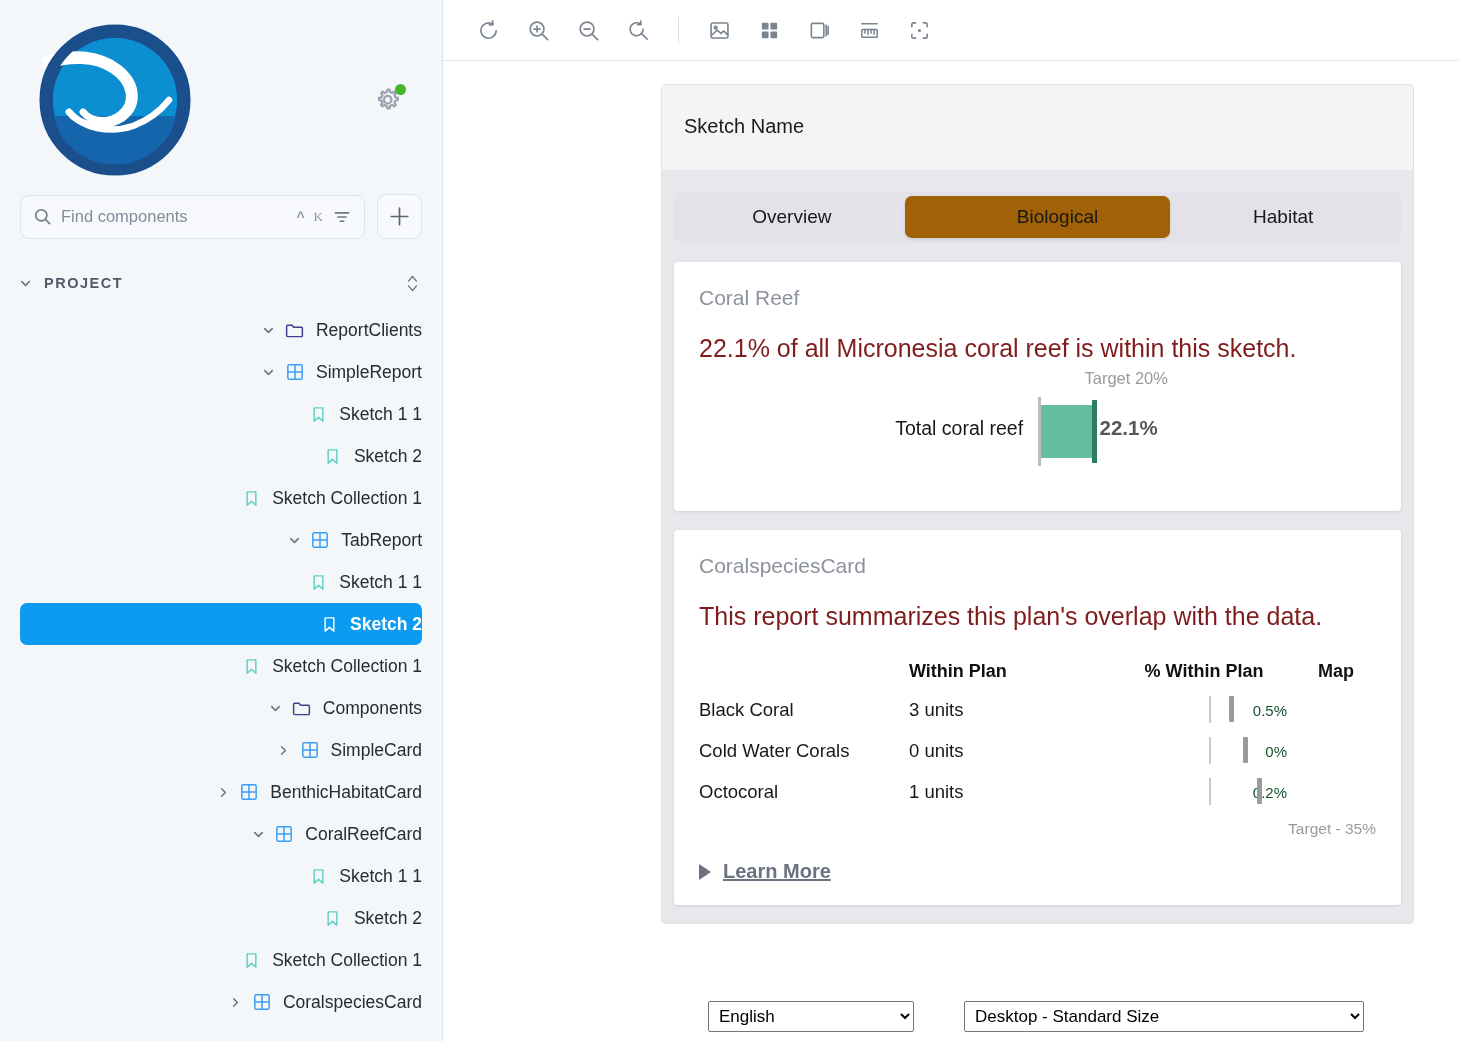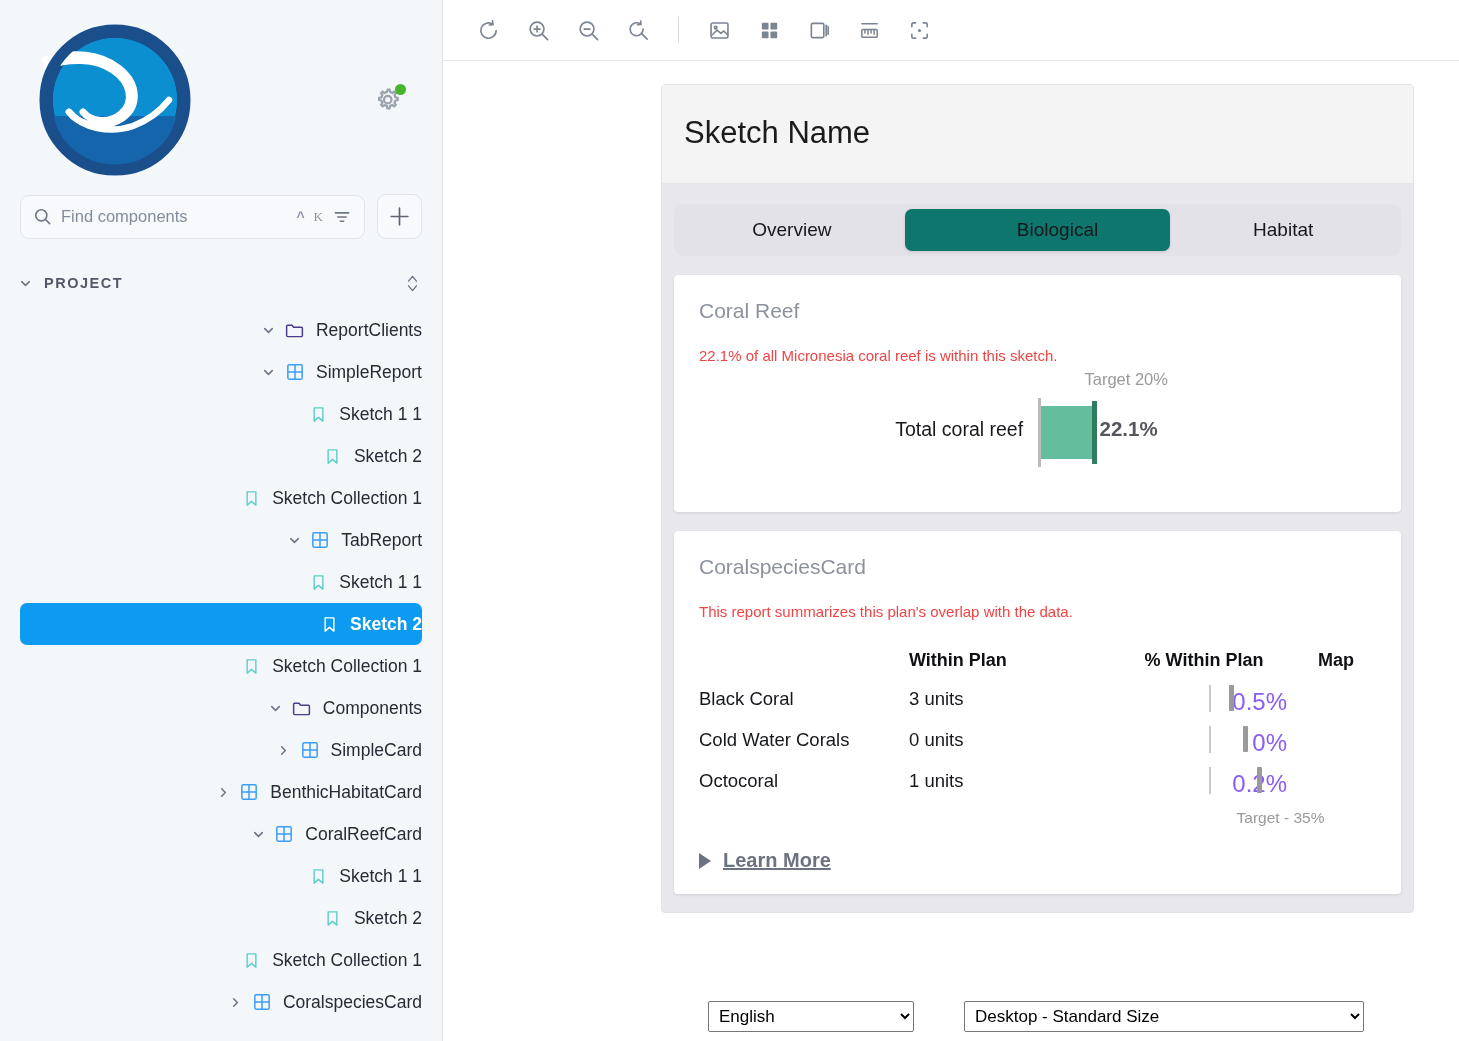--- a/index.html
+++ b/index.html
@@ -110,42 +110,42 @@
   .report-frame {
     position: absolute; left: 218px; top: 23px;
     width: 753px; background: #e8e8ec;
     border: 1px solid #e2e2e6;
     border-radius: 4px;
   }
   .report-head {
     background: #f4f4f5; padding: 30px 0 32px 22px;
     border-bottom: 1px solid #e7e7ea;
   }
-  .sketch-title { font-size: 31px; color: #1b1b1d; }
+  .sketch-title { font-size: 20px; color: #1b1b1d; }
 
   .tabbar {
     margin: 20px 12px 0 12px;
     background: #e2e2e8; border-radius: 9px;
     display: flex; padding: 5px; gap: 0;
   }
   .tab {
     flex: 1; text-align: center; padding: 10px 0;
     font-size: 19px; color: #16181c; cursor: pointer;
     border-radius: 7px;
   }
-  .tab.active { background: #0f766e; box-shadow: 0 1px 3px rgba(0,0,0,.13); padding-left: 40px; }
+  .tab.active { background: #a16207; box-shadow: 0 1px 3px rgba(0,0,0,.13); padding-left: 40px; }
 
   .card {
     margin: 19px 12px 0 12px;
     background: #ffffff; border-radius: 4px;
     box-shadow: 0 1px 3px rgba(0,0,0,.1);
     padding: 24px 25px 22px 25px;
   }
   .card-title { font-size: 21px; color: #8c929c; margin-bottom: 24px; }
-  .card-text { font-size: 15px; color: #ef4444; }
+  .card-text { font-size: 25px; color: #7f1d1d; }
 
   
   .reef-chart {
     height: 120px; position: relative; margin-top: 6px;
   }
   .reef-label {
     position: absolute; right: 50.5%; top: 48px;
     font-size: 19.5px; color: #16181c;
     padding-right: 11px; white-space: nowrap;
   }
@@ -172,29 +172,29 @@
 
   
   .sp-table { width: 100%; margin-top: 30px; }
   .sp-head { display: flex; font-size: 18px; font-weight: 700; color: #101114; padding-bottom: 17px; }
   .sp-row { display: flex; height: 41px; font-size: 18.5px; color: #16181c; }
   .c-name { width: 210px; flex: 0 0 210px; }
   .c-within { width: 200px; flex: 0 0 200px; }
   .c-pct { width: 190px; flex: 0 0 190px; text-align: right; padding-right: 12px; position: relative; }
   .c-map { flex: 1; text-align: right; padding-right: 22px; }
   .sp-head .c-pct { text-align: center; padding-right: 0; }
-  .pct-txt { color: #8b5cf6; font-size: 24px; }
+  .pct-txt { color: #14532d; font-size: 15px; }
   .mini {
     position: absolute; right: -4px; top: -7px; width: 100px; height: 36px;
   }
   .mini-axis { position: absolute; left: 6px; top: 4px; width: 2px; height: 27px; background: #c9c9c9; }
   .mini-target { position: absolute; top: 4px; width: 5px; height: 26px; background: #9a9a9a; border-radius: 1px; }
   .target-caption {
     font-size: 15.5px; color: #9a9a9a;
-    text-align: center; margin-left: 486px; margin-top: -2px;
+    text-align: right; margin-left: 486px; margin-top: -2px;
   }
 
   .learn-more {
     display: flex; align-items: center; gap: 12px;
     margin-top: 22px; cursor: pointer;
   }
   .lm-tri {
     width: 0; height: 0;
     border-left: 12px solid #6b7280;
     border-top: 8px solid transparent;

